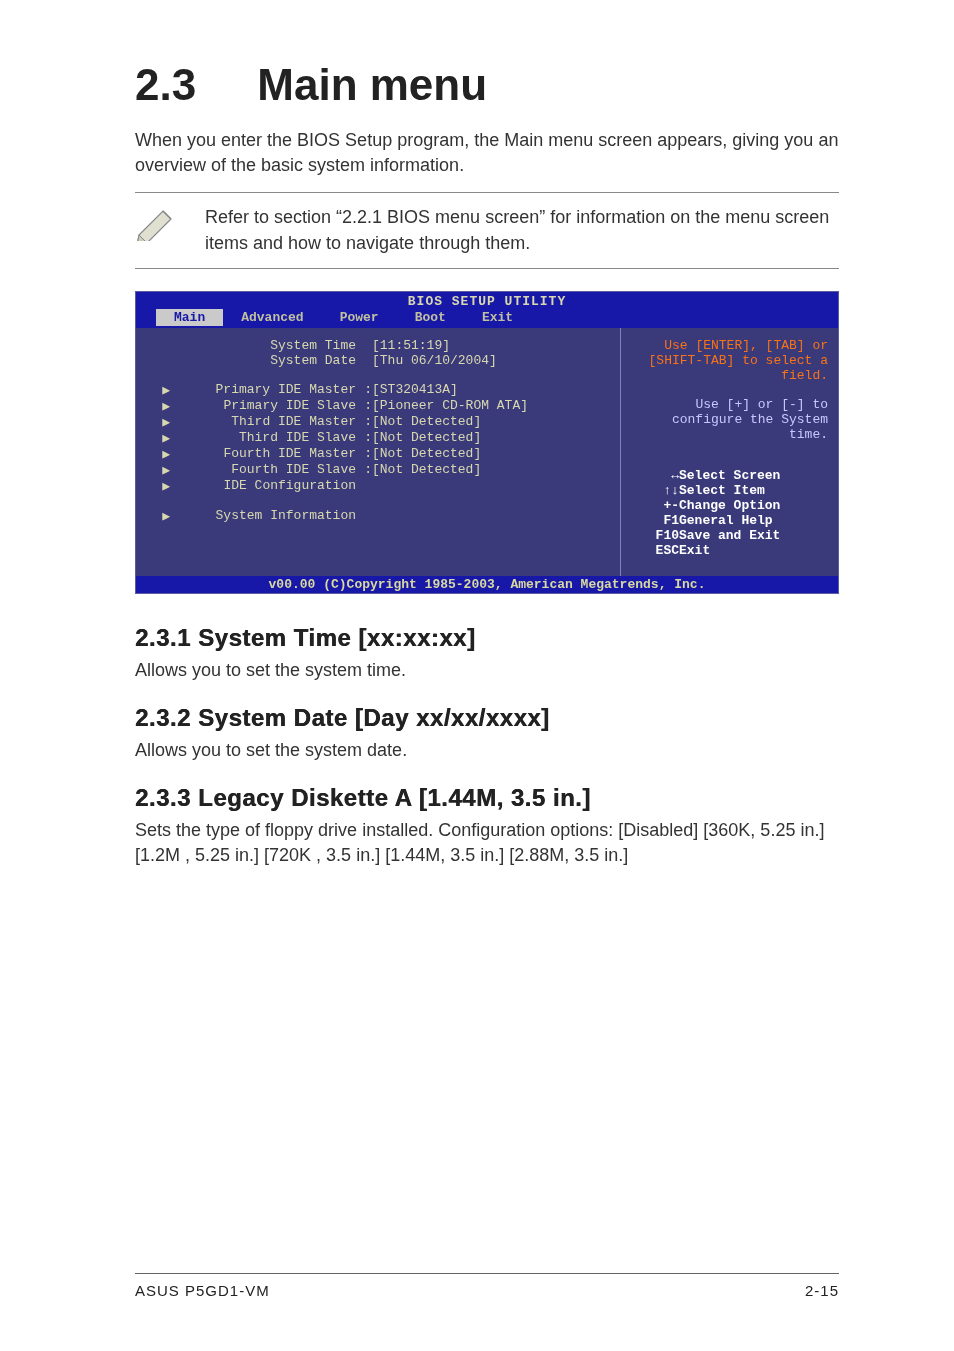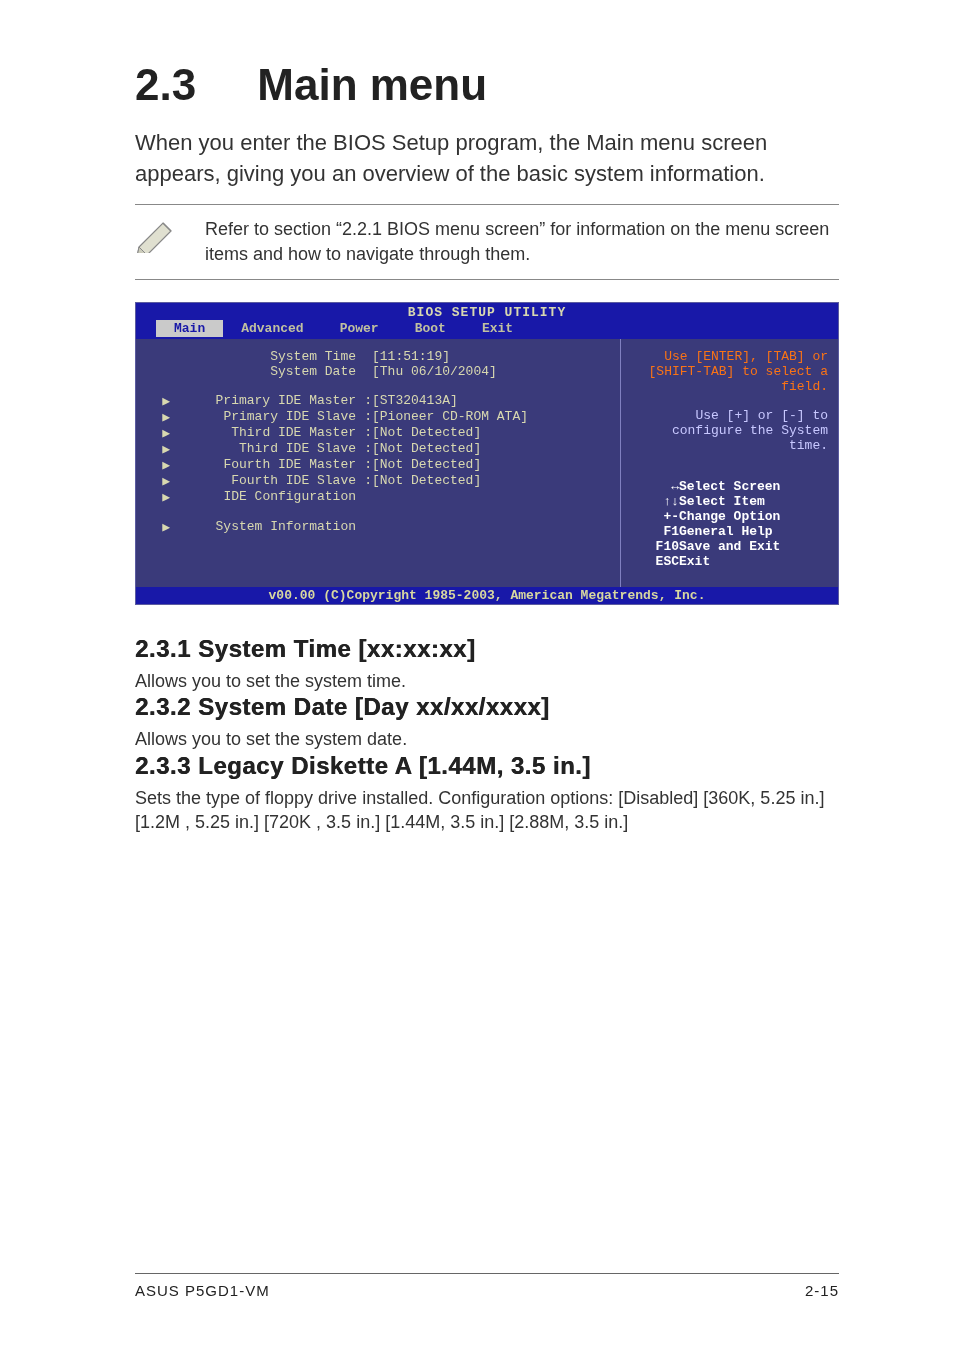--- a/index.html
+++ b/index.html
@@ -12,21 +12,21 @@
     position: relative;
     padding: 60px 115px 0 135px;
   }
   h1.section-heading {
     font-size: 44px;
     font-weight: bold;
     color: #222;
     margin-bottom: 18px;
   }
   .body-text {
-    font-size: 22px;
+    font-size: 18px;
     line-height: 1.4;
     color: #333;
     margin-bottom: 10px;
   }
   .note-block {
     border-top: 1px solid #888;
     border-bottom: 1px solid #888;
     padding: 12px 0;
     margin: 14px 0 22px 0;
     display: flex;
@@ -118,20 +118,21 @@
     text-align: center;
     font-size: 13px;
     padding: 1px 0;
     font-weight: bold;
   }
   
   h2.sub-heading {
     font-size: 24px;
     font-weight: bold;
     color: #222;
+    margin-top: 22px;
     margin-bottom: 6px;
     letter-spacing: 0.5px;
     text-shadow: 0.5px 0 currentColor;
   }
   .sub-text {
     font-size: 18px;
     line-height: 1.35;
     color: #333;
   }
   

